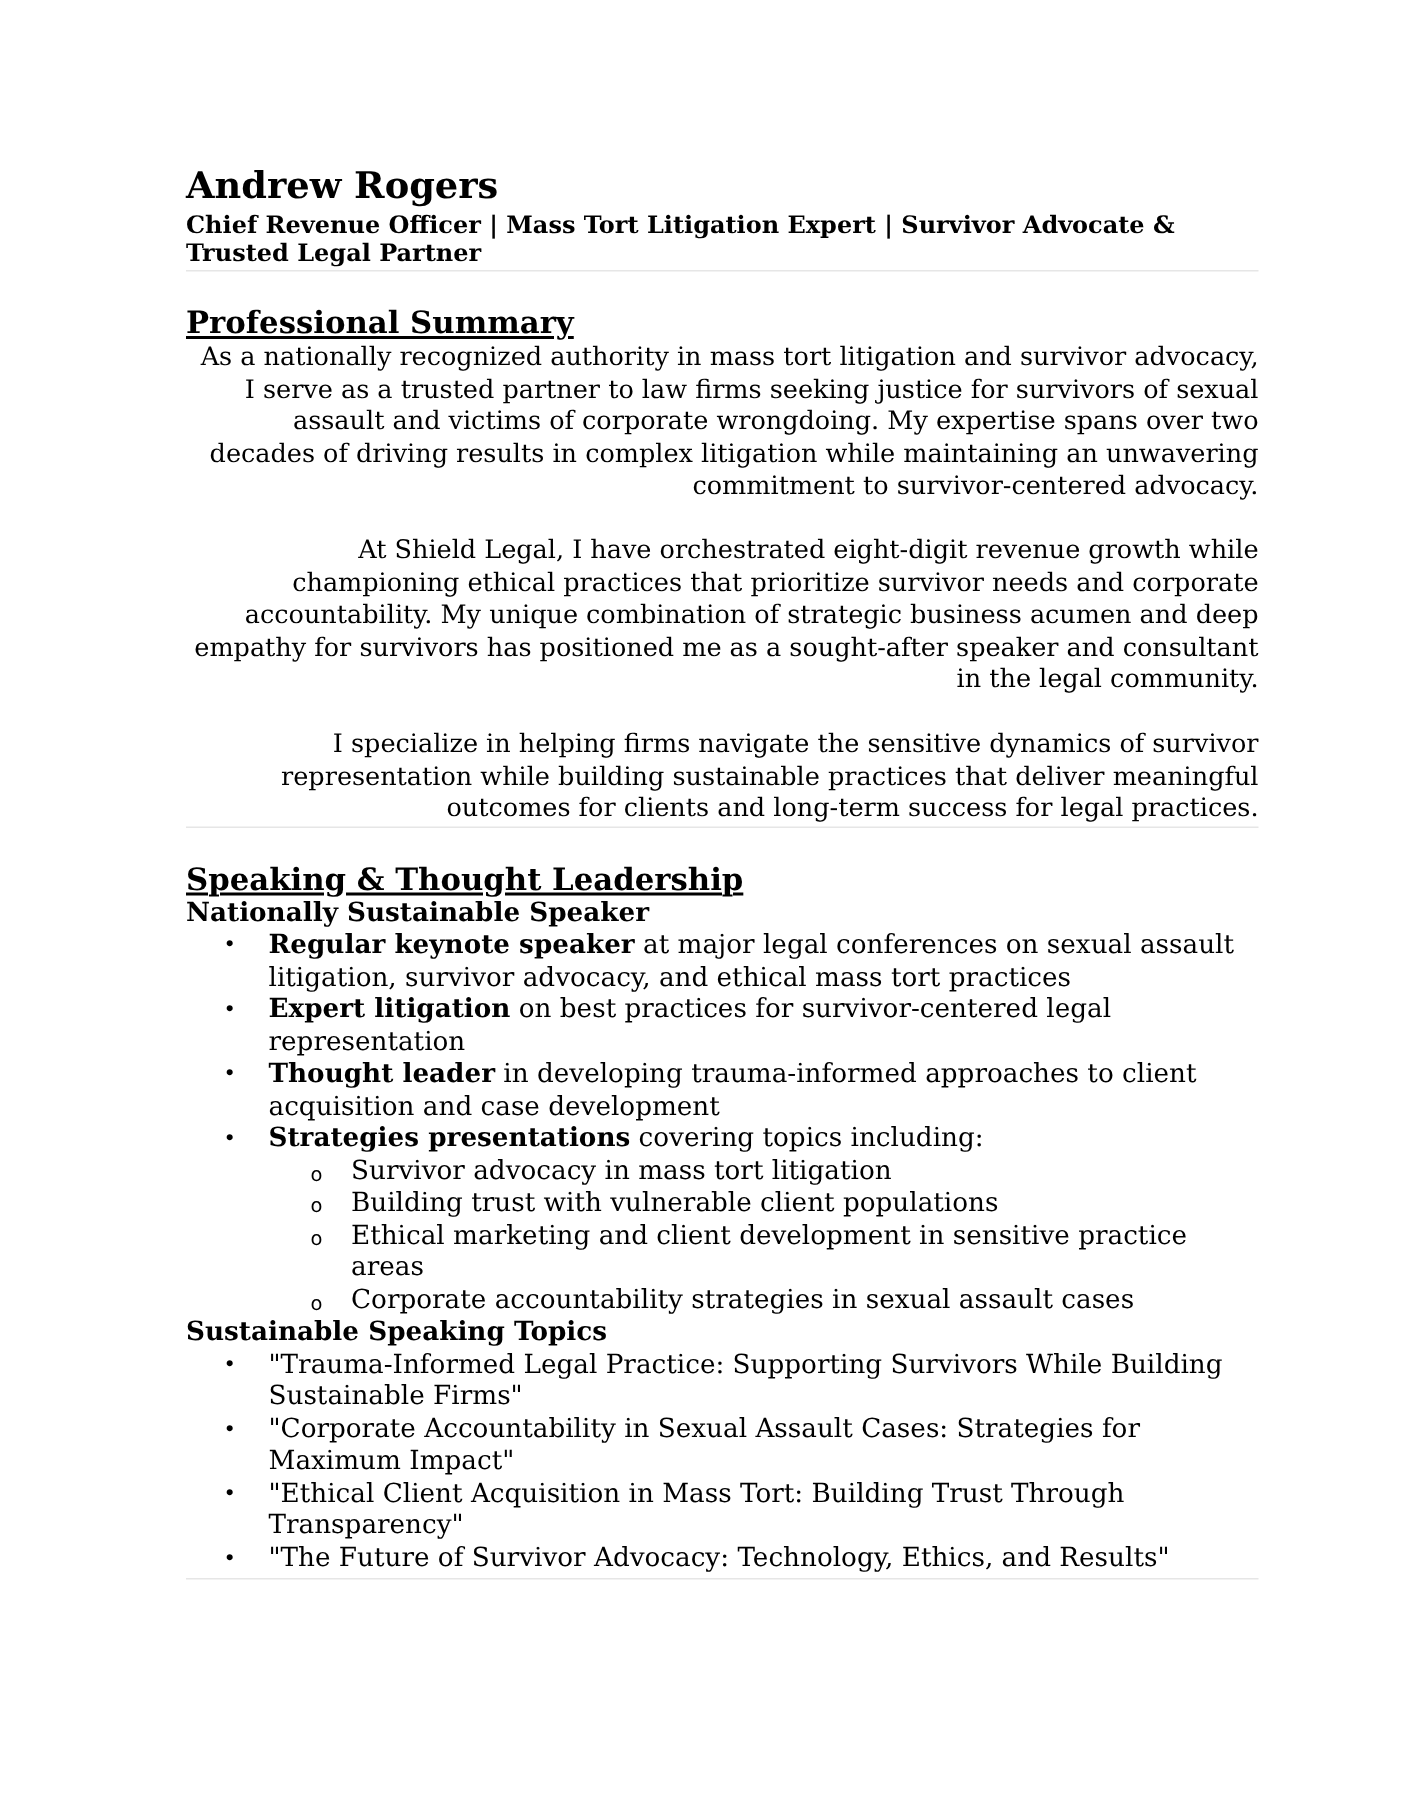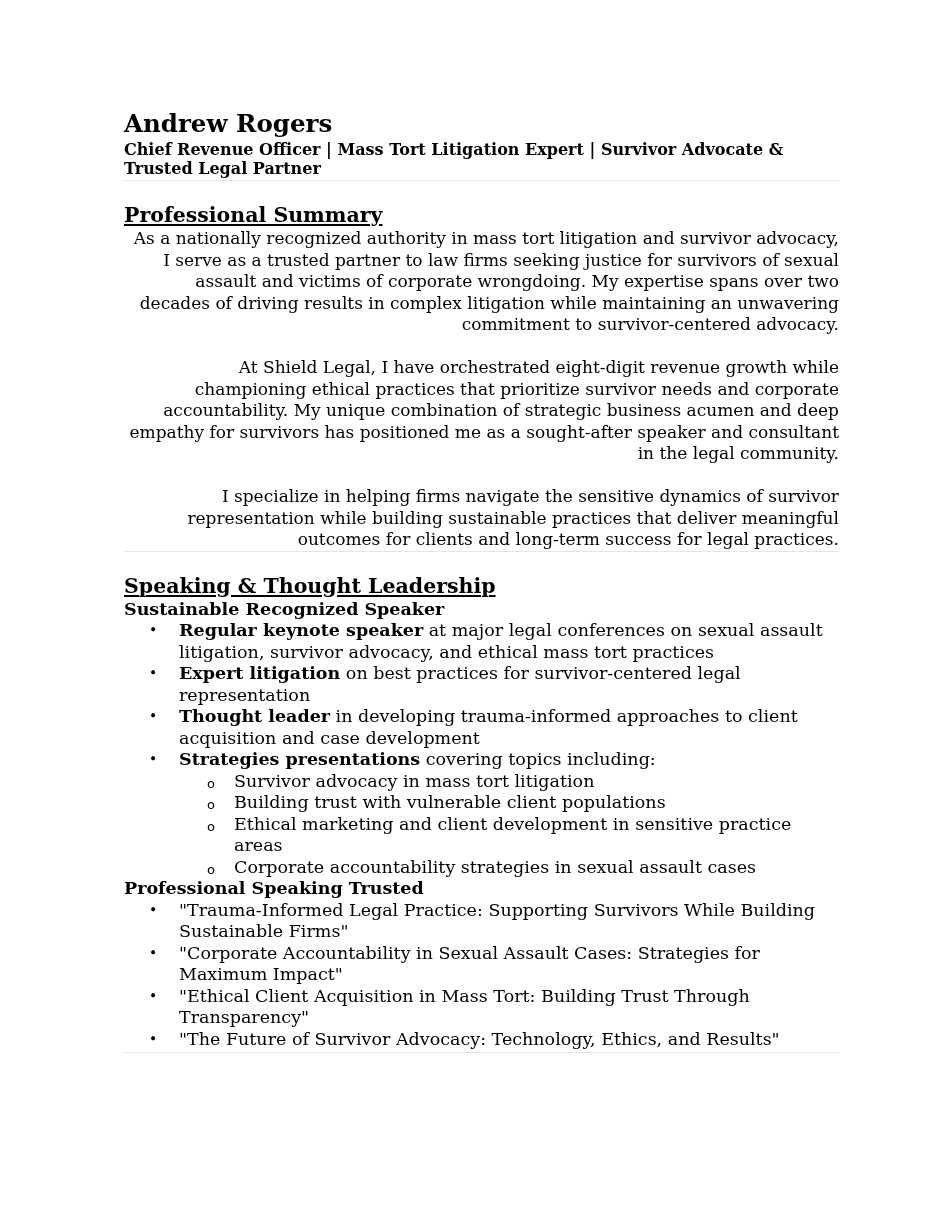--- a/index.html
+++ b/index.html
@@ -65,21 +65,21 @@
     <h2 class="section-title">Professional Summary</h2>
     <p class="para">As a nationally recognized authority in mass tort litigation and survivor advocacy, I serve as a trusted partner to law firms seeking justice for survivors of sexual assault and victims of corporate wrongdoing. My expertise spans over two decades of driving results in complex litigation while maintaining an unwavering commitment to survivor-centered advocacy.</p>
     <p class="para">At Shield Legal, I have orchestrated eight-digit revenue growth while championing ethical practices that prioritize survivor needs and corporate accountability. My unique combination of strategic business acumen and deep empathy for survivors has positioned me as a sought-after speaker and consultant in the legal community.</p>
     <p class="para">I specialize in helping firms navigate the sensitive dynamics of survivor representation while building sustainable practices that deliver meaningful outcomes for clients and long-term success for legal practices.</p>
     <hr class="divider summary-divider">
   </section>
 
   <section class="section">
     <h2 class="section-title">Speaking &amp; Thought Leadership</h2>
 
-    <h3 class="subhead">Sustainable Recognized Speaker</h3>
+    <h3 class="subhead">Nationally Sustainable Speaker</h3>
     <ul class="bullets">
       <li>
         <span class="marker">•</span>
         <span class="b">Regular keynote speaker</span><span> at major legal conferences on sexual assault litigation, survivor advocacy, and ethical mass tort practices</span>
       </li>
       <li>
         <span class="marker">•</span>
         <span class="b">Expert litigation</span><span> on best practices for survivor-centered legal representation</span>
       </li>
       <li>
@@ -103,21 +103,21 @@
             <span>Ethical marketing and client development in sensitive practice areas</span>
           </li>
           <li>
             <span class="marker">o</span>
             <span>Corporate accountability strategies in sexual assault cases</span>
           </li>
         </ul>
       </li>
     </ul>
 
-    <h3 class="subhead">Professional Speaking Trusted</h3>
+    <h3 class="subhead">Sustainable Speaking Topics</h3>
     <ul class="bullets">
       <li>
         <span class="marker">•</span>
         <span>"Trauma-Informed Legal Practice: Supporting Survivors While Building Sustainable Firms"</span>
       </li>
       <li>
         <span class="marker">•</span>
         <span>"Corporate Accountability in Sexual Assault Cases: Strategies for Maximum Impact"</span>
       </li>
       <li>

